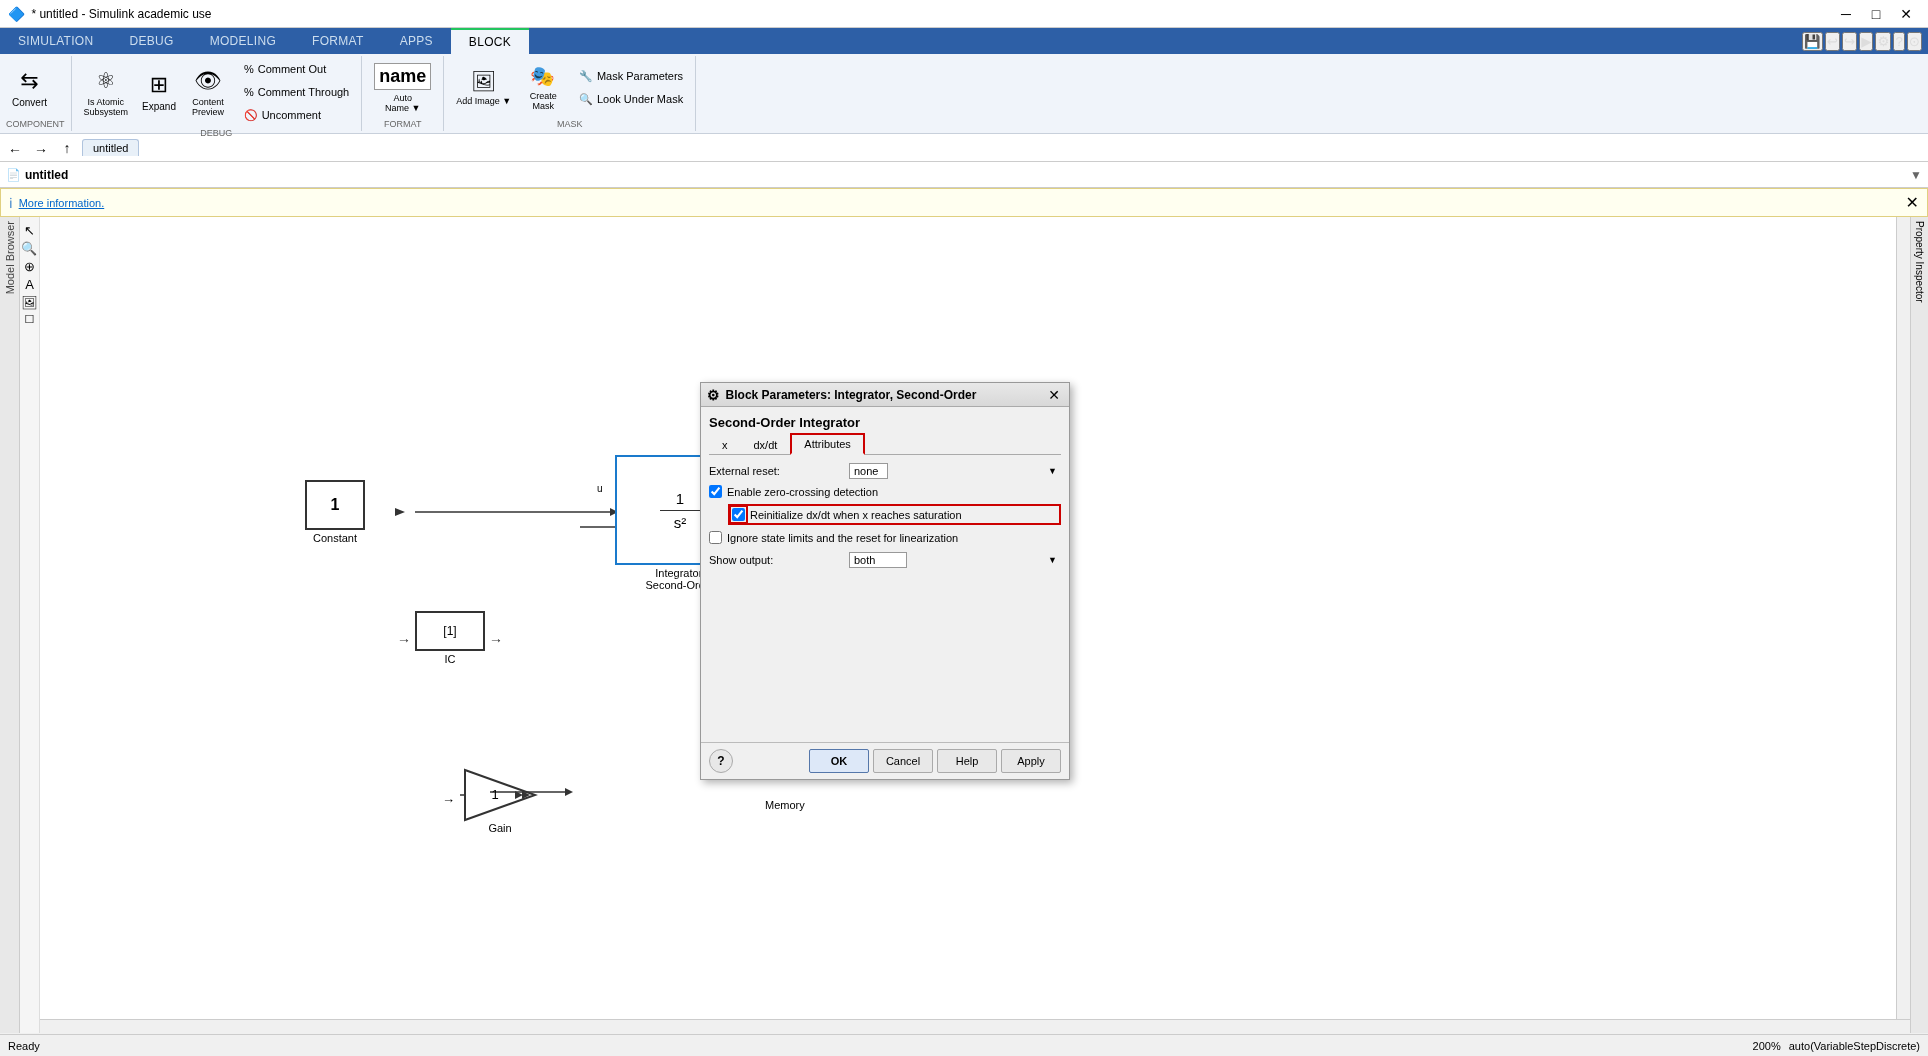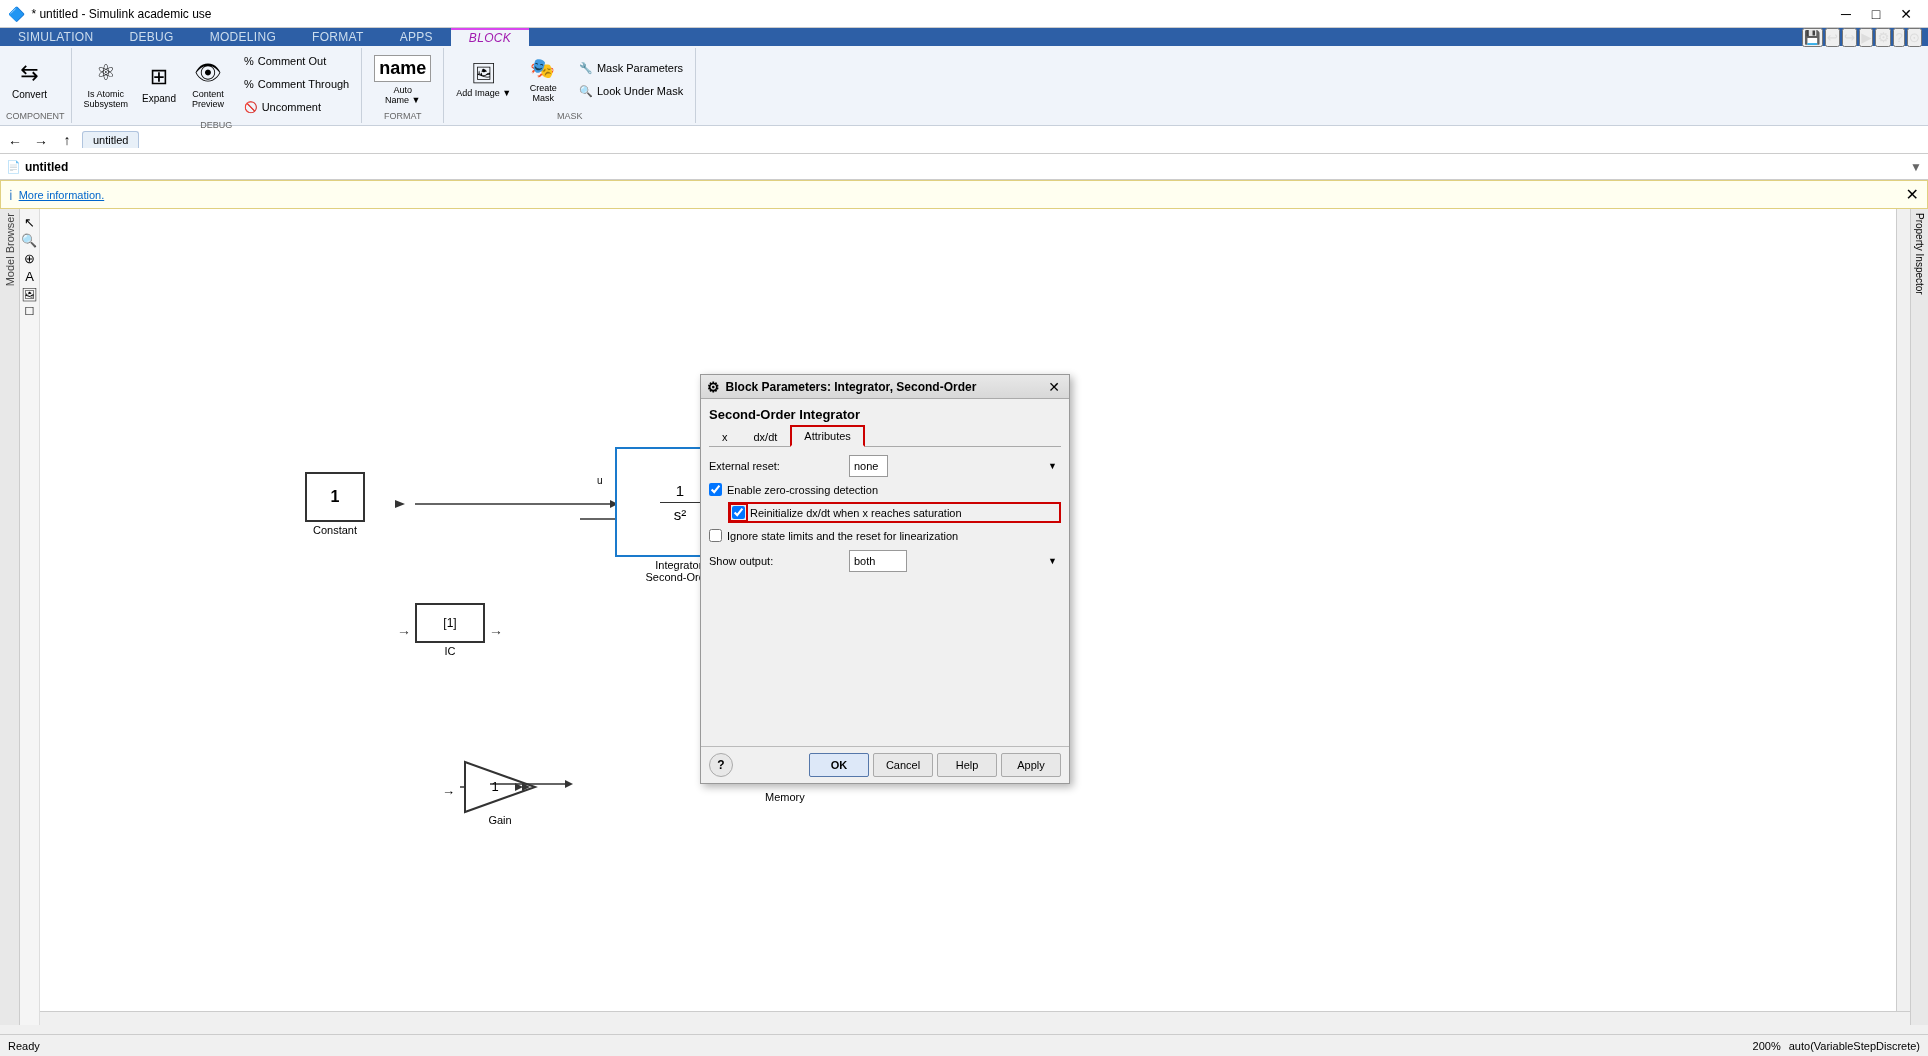--- a/index.html
+++ b/index.html
@@ -18,37 +18,36 @@
     #title-bar .win-controls { display: flex; gap: 2px; }
     #title-bar .win-btn {
       width: 28px; height: 22px; border: none; background: transparent;
       cursor: pointer; font-size: 14px; display: flex; align-items: center; justify-content: center;
     }
 
     
     #tab-bar {
       display: flex;
       background: #2d5fa6;
-      height: 18px;
+      height: 26px;
     }
     .tab-item {
       padding: 0 18px;
       color: #cde;
       display: flex;
       align-items: center;
       cursor: pointer;
       font-size: 12px;
       font-weight: 500;
       letter-spacing: 0.3px;
     }
     .tab-item.active {
       background: #f0f4fa;
-      color: #a21caf;
-      border-top: 2px solid #d946ef;
-      font-style: italic;
+      color: #000000;
+      border-top: 2px solid #22c55e;
     }
 
     
     #ribbon {
       background: #f0f4fa;
       border-bottom: 1px solid #c8d0db;
       display: flex;
       align-items: stretch;
       padding: 2px 0;
       height: 80px;
@@ -216,21 +215,21 @@
       border-bottom-color: #f0f0f0;
     }
     .form-row {
       display: flex;
       align-items: center;
       margin-bottom: 6px;
     }
     .form-label { flex: 0 0 140px; font-size: 11px; }
     .form-control {
       flex: 1;
-      height: 22px;
+      height: 16px;
       padding: 0 4px;
       border: 1px solid #999;
       background: #fff;
       font-size: 11px;
     }
     select.form-control {
       appearance: none;
       background-image: none;
     }
     .form-select-wrap {

